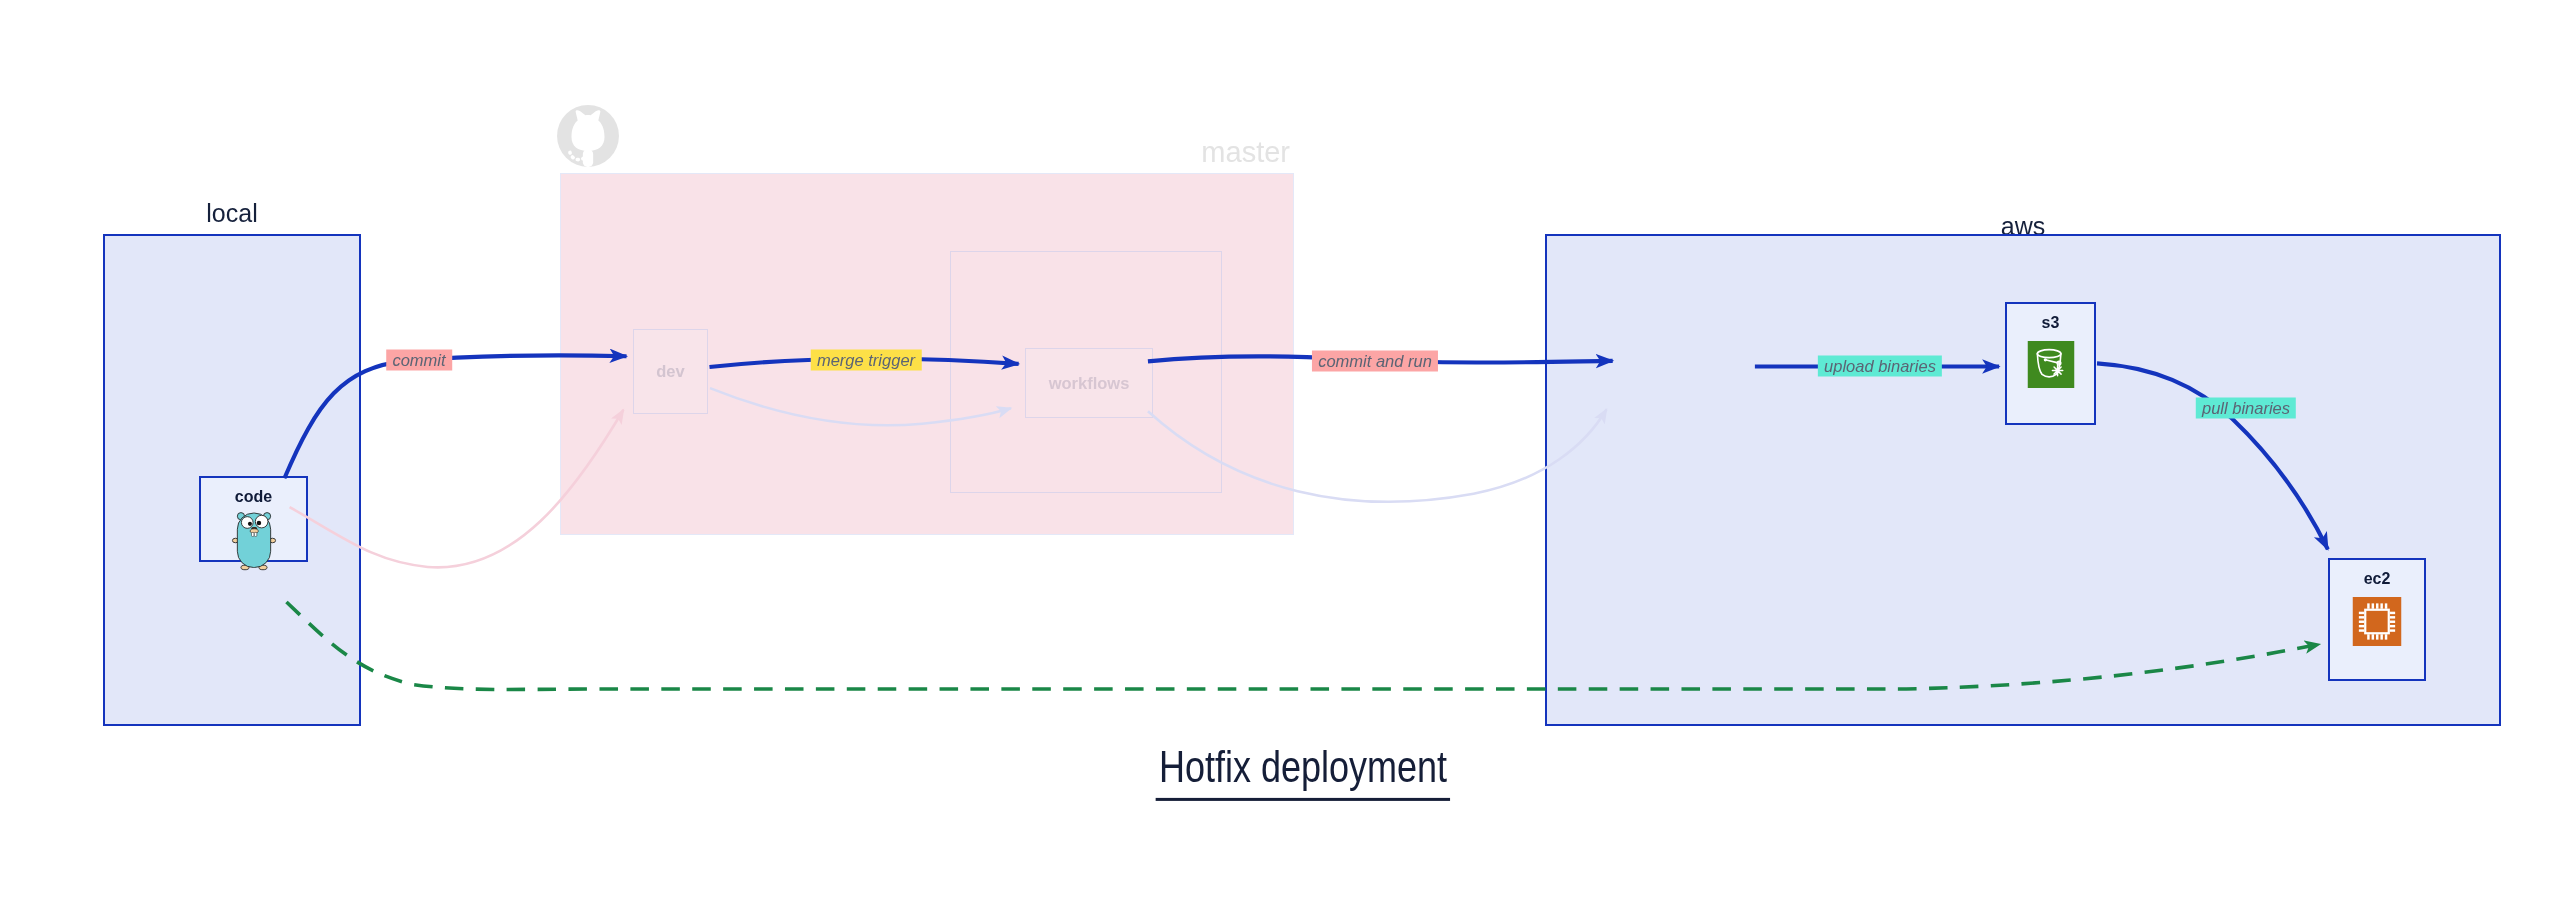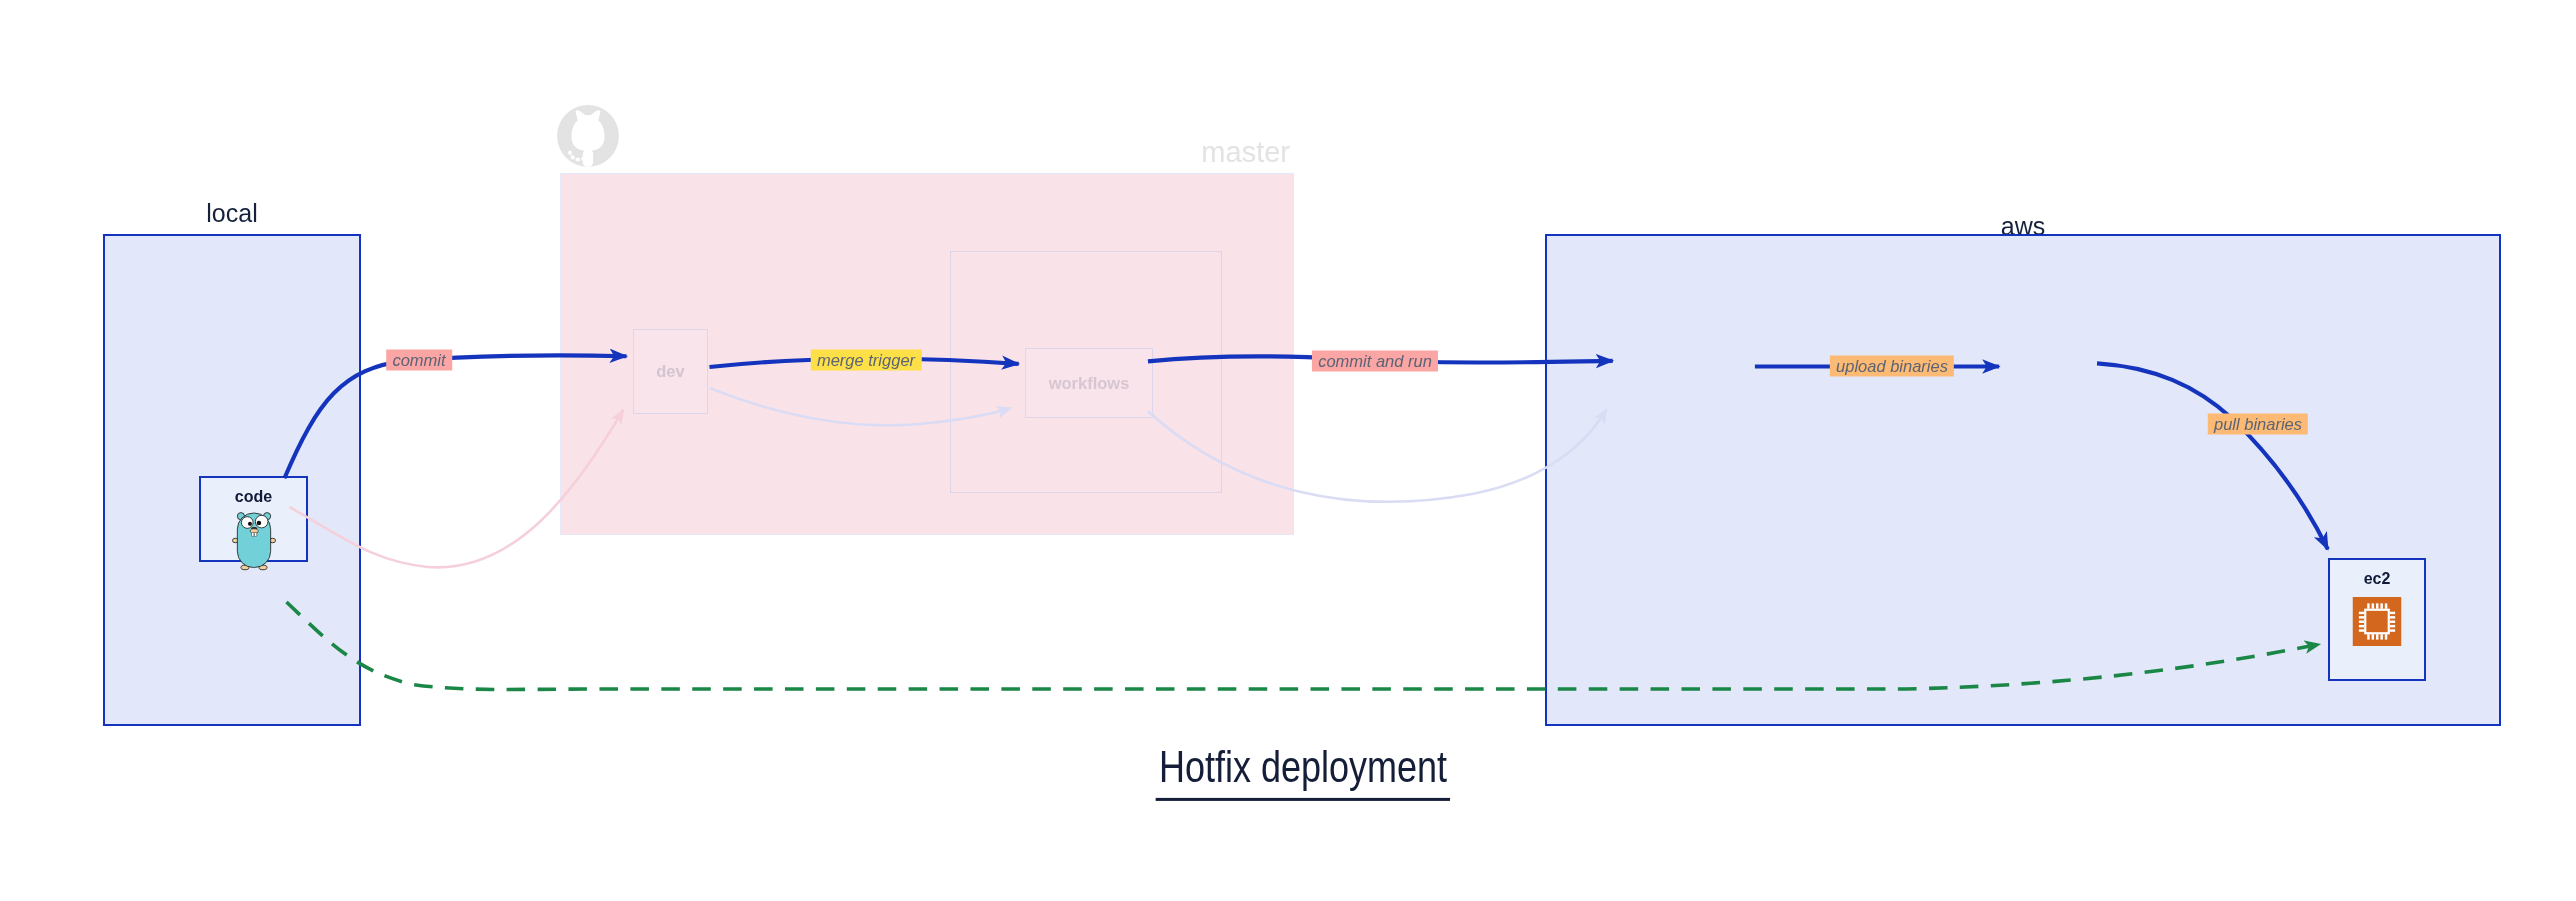--- a/index.html
+++ b/index.html
@@ -21,21 +21,21 @@
   .node .node-label{text-align:center;padding-top:10.3px;font-weight:bold;font-size:16px;color:#101b38;letter-spacing:0;}
   .node.ghost{border:1.5px solid #ddd5ea;background:#f8e4ea;display:flex;align-items:center;justify-content:center;}
   .node.ghost .node-label{padding:0;color:#d3c4d0;font-size:16.5px;}
   .node .icon{position:absolute;left:50%;transform:translateX(-50%);}
 
   
   svg.edges{position:absolute;left:0;top:0;pointer-events:none;}
   .edge-label{position:absolute;transform:translate(-50%,-50%);font-style:italic;font-size:16.5px;color:#5b6474;padding:1px 6.2px;white-space:nowrap;}
   .bg-white{background:#fca5a5;}
   .bg-pink{background:#fde047;}
-  .bg-lav{background:#fdba74;margin-left:12px;}
+  .bg-lav{background:#5eead4;}
 
   
   .diagram-title{position:absolute;left:1303px;top:771px;transform:translate(-50%,-50%) scaleX(0.8);font-size:45px;color:#151e38;border-bottom:3.6px solid #151e38;padding:0 4.1px 5.2px;white-space:nowrap;}
 </style>
 </head>
 <body>
 
 <div class="canvas">
 
   <div class="region-label" style="left:232px;top:213px;">local</div>
@@ -80,20 +80,36 @@
 
   <div class="node ghost" style="left:633px;top:329px;width:75px;height:85px;">
     <div class="node-label">dev</div>
   </div>
 
   <div class="node ghost" style="left:1025px;top:348px;width:128px;height:70px;">
     <div class="node-label" style="color:#d7c6d2;">workflows</div>
   </div>
 
 
+  <div class="node" style="left:2005px;top:302px;width:91px;height:123px;">
+    <div class="node-label">s3</div>
+    <svg class="icon" style="top:37px;" width="47" height="47" viewBox="0 0 100 100">
+      <rect x="0" y="0" width="100" height="100" fill="#3f8a1f"></rect>
+      <g stroke="#ffffff" stroke-width="3.5" fill="none" stroke-linecap="round">
+        <ellipse cx="46" cy="27" rx="25" ry="8.5"></ellipse>
+        <path d="M21 27 C22 47 26 65 31 71 C40 78 52 78 61 71 C65 65 70 47 71 27"></path>
+        <path d="M38 40 L67 47"></path>
+      </g>
+      <circle cx="38" cy="40" r="3.5" fill="#ffffff"></circle>
+      <circle cx="67" cy="47" r="4" fill="none" stroke="#ffffff" stroke-width="3"></circle>
+      <g stroke="#ffffff" stroke-width="3.2" stroke-linecap="round">
+        <path d="M64 52 V74 M53 63 H75 M56.5 55.5 L71.5 70.5 M71.5 55.5 L56.5 70.5"></path>
+      </g>
+    </svg>
+  </div>
 
   <div class="node" style="left:2328px;top:558px;width:98px;height:123px;">
     <div class="node-label">ec2</div>
     <svg class="icon" style="top:37px;" width="49" height="49" viewBox="0 0 100 100">
       <rect x="0" y="0" width="100" height="100" fill="#d2671d"></rect>
       <g fill="#ffffff">
         <rect x="30" y="13" width="5" height="11"></rect>
           <rect x="39" y="13" width="5" height="11"></rect>
           <rect x="48" y="13" width="5" height="11"></rect>
           <rect x="57" y="13" width="5" height="11"></rect>
@@ -144,18 +160,18 @@
     <path d="M 1377 712 C 1470 702, 1560 697, 1660 696 C 1790 695, 1900 700, 1977 706" stroke="#1434bd" stroke-width="8" fill="none" marker-end="url(#m-blue)"></path>
     <path d="M 2228 701 C 2340 690, 2480 689, 2610 696 C 2830 708, 3000 702, 3130 700" stroke="#1434bd" stroke-width="8" fill="none" marker-end="url(#m-blue)"></path>
     <path d="M 3406 711 L 3880 711" stroke="#1434bd" stroke-width="8" fill="none" marker-end="url(#m-blue)"></path>
     <path d="M 4070 705 C 4180 712, 4262 748, 4332 812 C 4422 898, 4482 992, 4518 1066" stroke="#1434bd" stroke-width="8" fill="none" marker-end="url(#m-blue)"></path>
   </svg>
 
   <div class="edge-label bg-white" style="left:419px;top:360px;">commit</div>
   <div class="edge-label bg-pink" style="left:866px;top:360px;">merge trigger</div>
   <div class="edge-label bg-white" style="left:1375px;top:361px;">commit and run</div>
   <div class="edge-label bg-lav" style="left:1880px;top:366px;">upload binaries</div>
-  <div class="edge-label bg-lav" style="left:2246px;top:424px;">pull binaries</div>
+  <div class="edge-label bg-lav" style="left:2246px;top:408px;">pull binaries</div>
 
   <div class="diagram-title">Hotfix deployment</div>
 
 </div>
 
 
 </body></html>

